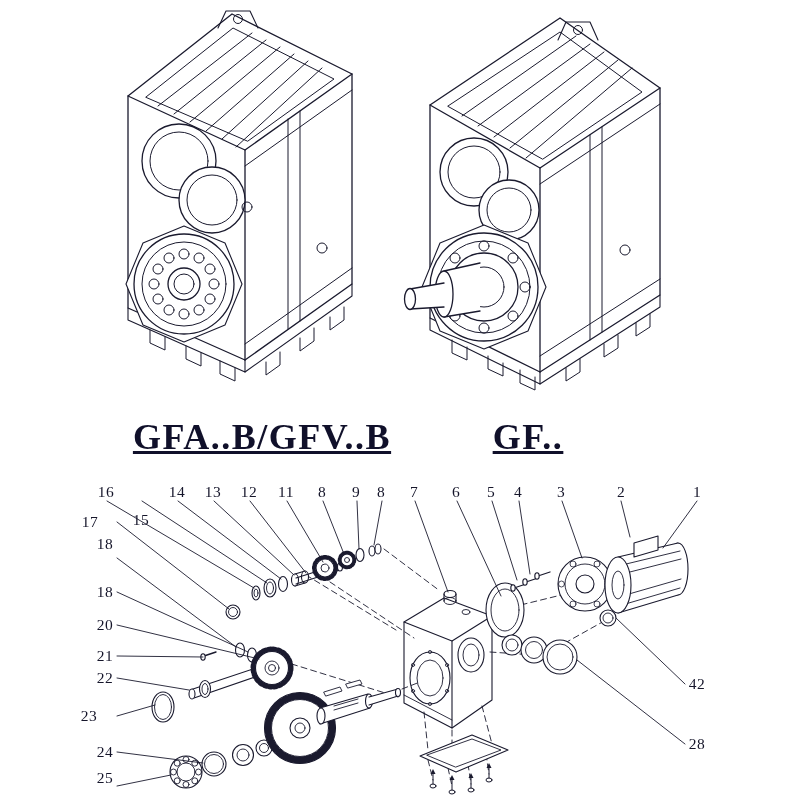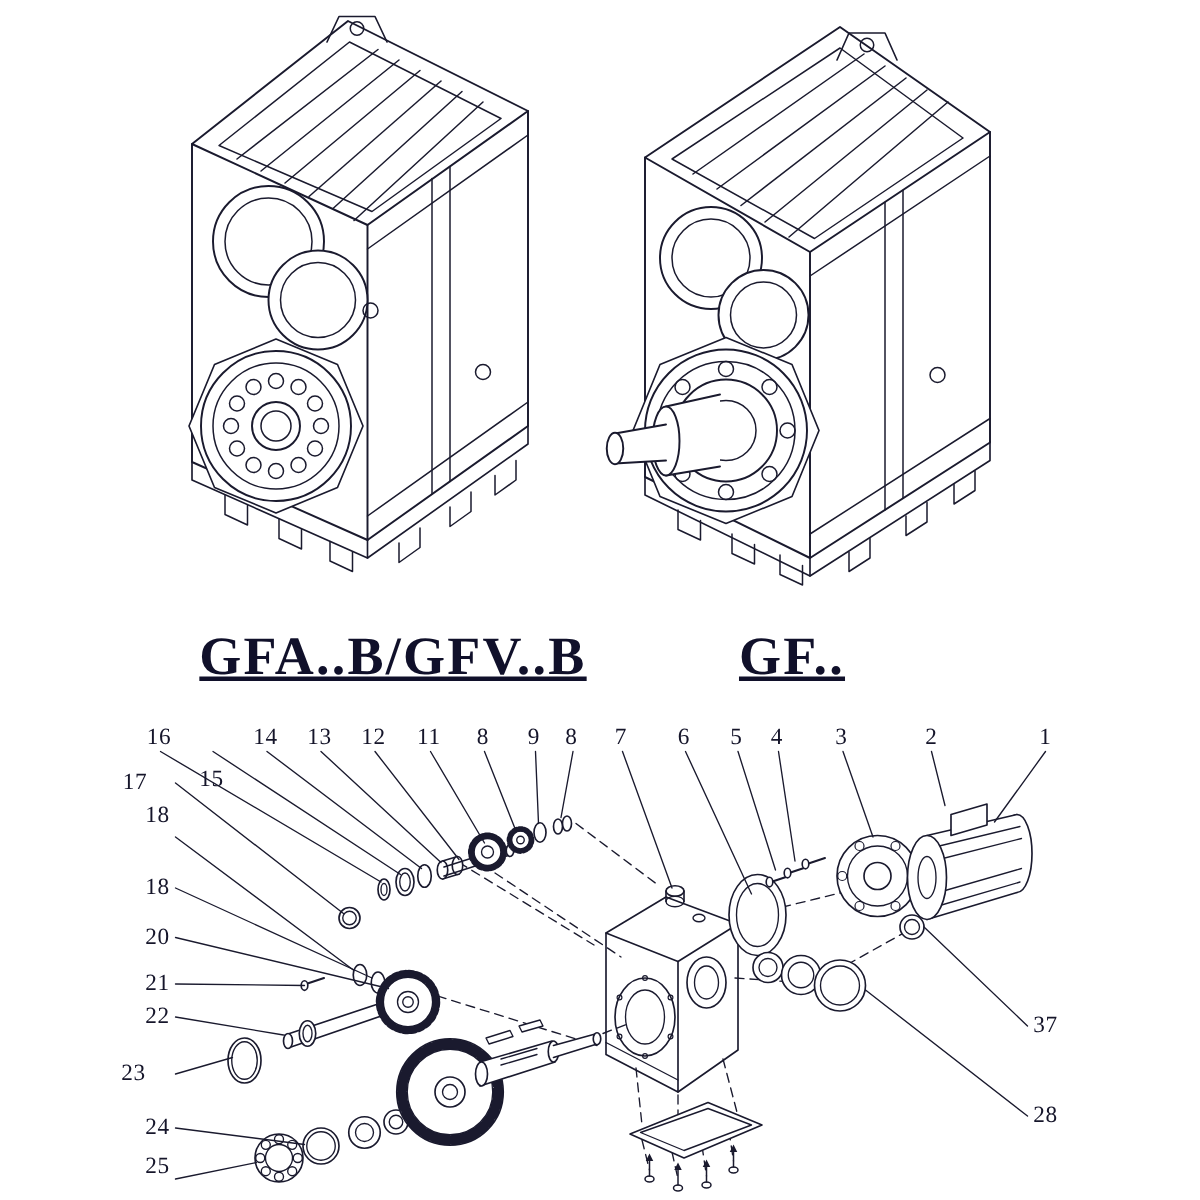--- a/index.html
+++ b/index.html
@@ -385,16 +385,16 @@
 <span class="plabel" style="left:90px;top:522px">17</span>
 <span class="plabel" style="left:105px;top:544px">18</span>
 <span class="plabel" style="left:105px;top:592px">18</span>
 <span class="plabel" style="left:105px;top:625px">20</span>
 <span class="plabel" style="left:105px;top:656px">21</span>
 <span class="plabel" style="left:105px;top:678px">22</span>
 <span class="plabel" style="left:89px;top:716px">23</span>
 <span class="plabel" style="left:105px;top:752px">24</span>
 <span class="plabel" style="left:105px;top:778px">25</span>
 
-<span class="plabel" style="left:697px;top:684px">37</span>
+<span class="plabel" style="left:697px;top:684px">42</span>
 <span class="plabel" style="left:697px;top:744px">28</span>
 
 </div>
 
 </body></html>

